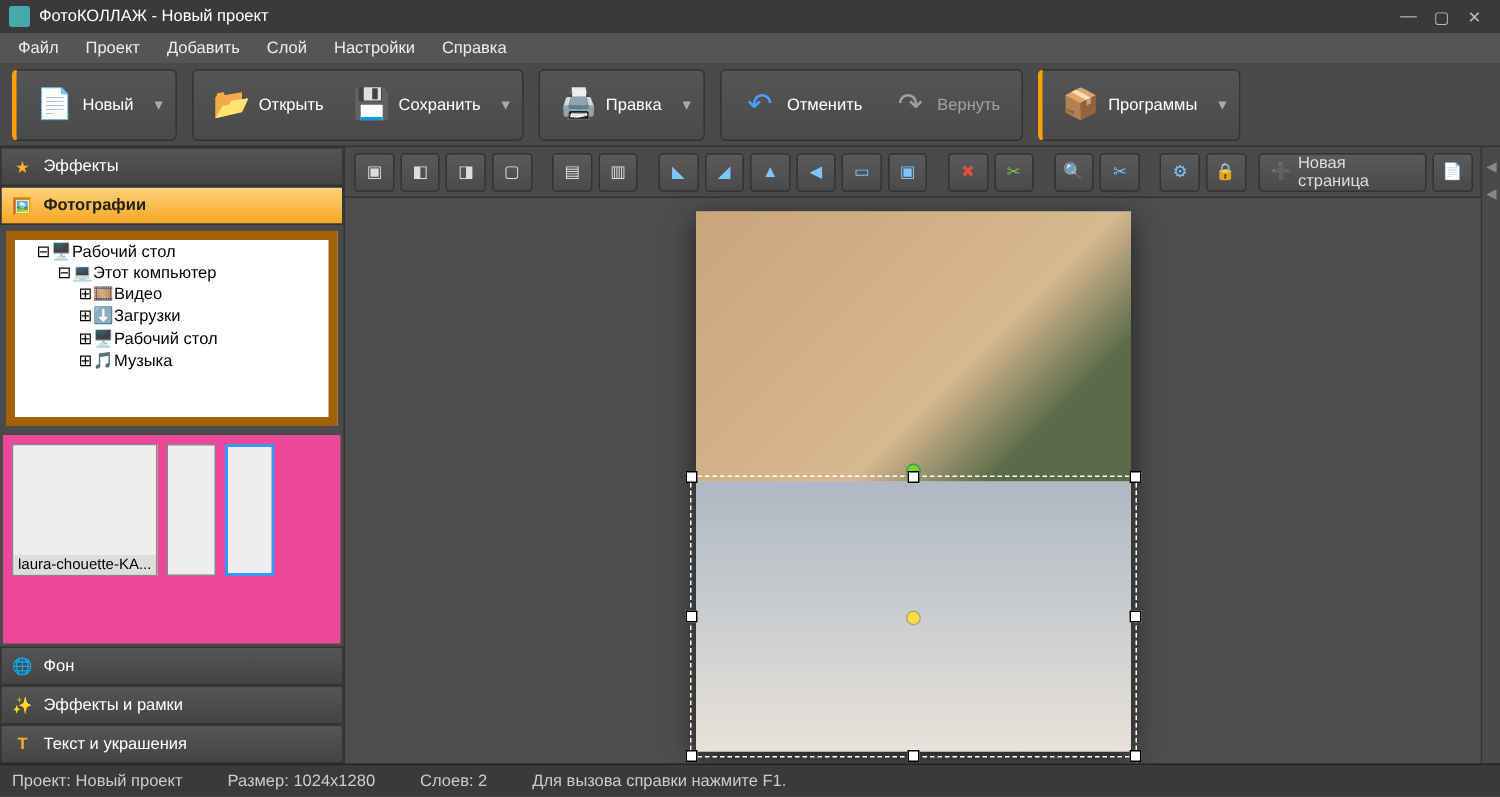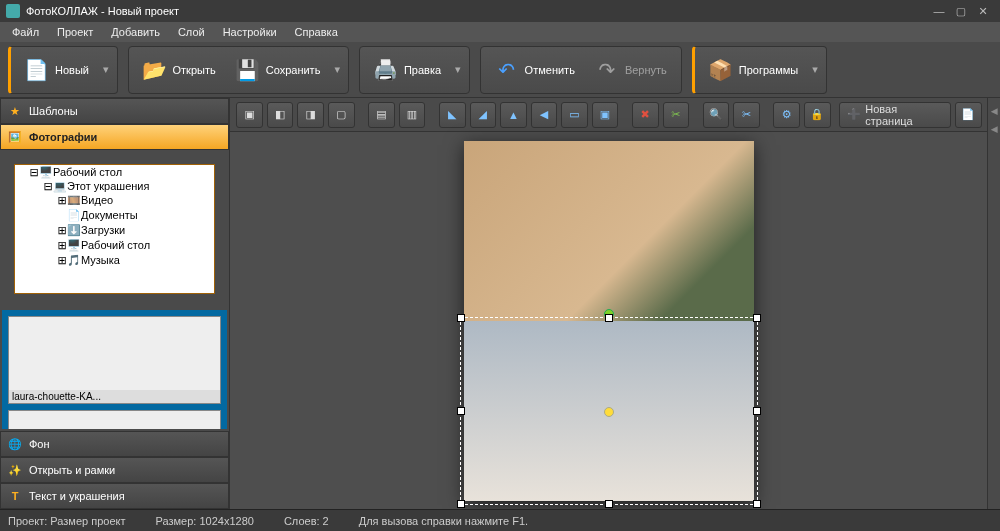--- a/index.html
+++ b/index.html
@@ -25,29 +25,29 @@
 .disabled { opacity: .45; }
 
 
 .bodyrow { flex: 1; display: flex; overflow: hidden; }
 .sidebar { width: 260px; background: #4a4a4a; display: flex; flex-direction: column; border-right: 1px solid #333; }
 .panelhead { height: 26px; background: linear-gradient(#555,#444); border: 1px solid #333; display: flex; align-items: center; gap: 6px; padding: 0 6px; color: #fff; cursor: pointer; }
 .panelhead.active { background: linear-gradient(#ffd27a,#f5a623); color: #222; font-weight: bold; }
 .panelhead .picon { width: 16px; height: 16px; display: inline-flex; align-items: center; justify-content: center; }
 
 
-.tree { flex: 0 0 130px; background: #fff; color: #000; margin: 14px; overflow: auto; font-size: 11px; border: 1px solid #a16207; }
+.tree { flex: 0 0 130px; background: #fff; color: #000; margin: 4px; overflow: auto; font-size: 11px; border: 6px solid #a16207; }
 .tree ul { list-style: none; padding-left: 14px; }
 .tree li { padding: 1px 0; white-space: nowrap; }
 .tree .twisty { display: inline-block; width: 10px; text-align: center; cursor: pointer; color: #000; }
 .tree .nodeicon { display:inline-block; width:14px; text-align:center; }
 .tree .sel { background: #3399ff; color: #fff; }
 
 
-.thumbs { flex: 1; background: #0369a1; margin: 2px; padding: 6px; display: grid; grid-template-columns: 1fr; gap: 6px; overflow: auto; align-content: start; }
+.thumbs { flex: 1; background: #ec4899; margin: 2px; padding: 6px; display: grid; grid-template-columns: 1fr 1fr 1fr 1fr; gap: 6px; overflow: auto; align-content: start; }
 .thumb { background: #fff; border: 1px solid #888; display: flex; flex-direction: column; height: 88px; }
 .thumb.sel { border: 2px solid #3399ff; }
 .thumb .img { flex: 1; background: #eee; display: flex; align-items: center; justify-content: center; }
 .thumb .cap { background: #ddd; color: #000; padding: 1px 3px; font-size: 10px; white-space: nowrap; overflow: hidden; text-overflow: ellipsis; }
 
 
 .canvaswrap { flex: 1; display: flex; flex-direction: column; background: #4a4a4a; }
 .canvastoolbar { height: 34px; display: flex; align-items: center; padding: 4px 6px; gap: 4px; border-bottom: 1px solid #333; }
 .ctbtn { width: 28px; height: 26px; background: linear-gradient(#5a5a5a,#4a4a4a); border: 1px solid #333; border-radius: 3px; display: flex; align-items: center; justify-content: center; color: #ddd; cursor: pointer; }
 .ctsep { width: 6px; }
@@ -145,35 +145,34 @@
       </div>
     <span class="dropcaret">▾</span>
   </div>
 </div>
 
 <div class="bodyrow">
 
   <div class="sidebar">
     <div class="panelhead">
         <span class="picon" style="color:#ffb020">★</span>
-        <span>Шаблоны</span>
+        <span>Эффекты</span>
       </div>
     <div class="panelhead active">
         <span class="picon">🖼️</span>
         <span>Фотографии</span>
       </div>
 
     <div class="tree">
       <ul>
         <li><span class="twisty">⊟</span><span class="nodeicon">🖥️</span><span>Рабочий стол</span>
           <ul>
-            <li><span class="twisty">⊟</span><span class="nodeicon">💻</span><span>Этот украшения</span>
+            <li><span class="twisty">⊟</span><span class="nodeicon">💻</span><span>Этот компьютер</span>
               <ul>
                 <li><span class="twisty">⊞</span><span class="nodeicon">🎞️</span><span>Видео</span></li>
-                <li><span class="twisty"> </span><span class="nodeicon">📄</span><span>Документы</span></li>
                 <li><span class="twisty">⊞</span><span class="nodeicon">⬇️</span><span>Загрузки</span></li>
                 <li><span class="twisty">⊞</span><span class="nodeicon">🖥️</span><span>Рабочий стол</span></li>
                 <li><span class="twisty">⊞</span><span class="nodeicon">🎵</span><span>Музыка</span></li>
               </ul>
             </li>
           </ul>
         </li>
       </ul>
     </div>
 
@@ -189,21 +188,21 @@
           <div class="img ph4"></div>
         </div>
     </div>
 
     <div class="panelhead">
         <span class="picon" style="color:#4aa0ff">🌐</span>
         <span>Фон</span>
       </div>
     <div class="panelhead">
         <span class="picon" style="color:#ffb020">✨</span>
-        <span>Открыть и рамки</span>
+        <span>Эффекты и рамки</span>
       </div>
     <div class="panelhead">
         <span class="picon" style="color:#ffb020;font-weight:bold">T</span>
         <span>Текст и украшения</span>
       </div>
   </div>
 
   <div class="canvaswrap">
     <div class="canvastoolbar">
       <div class="ctbtn">
@@ -295,17 +294,17 @@
     </div>
   </div>
 
   <div class="rightstrip">
     <div>◀</div>
     <div>◀</div>
   </div>
 </div>
 
 <div class="statusbar">
-  <span><span>Проект:</span> <span>Размер проект</span></span>
+  <span><span>Проект:</span> <span>Новый проект</span></span>
   <span><span>Размер:</span> <span>1024x1280</span></span>
   <span><span>Слоев:</span> <span>2</span></span>
   <span>Для вызова справки нажмите F1.</span>
 </div>
 
 </body></html>

